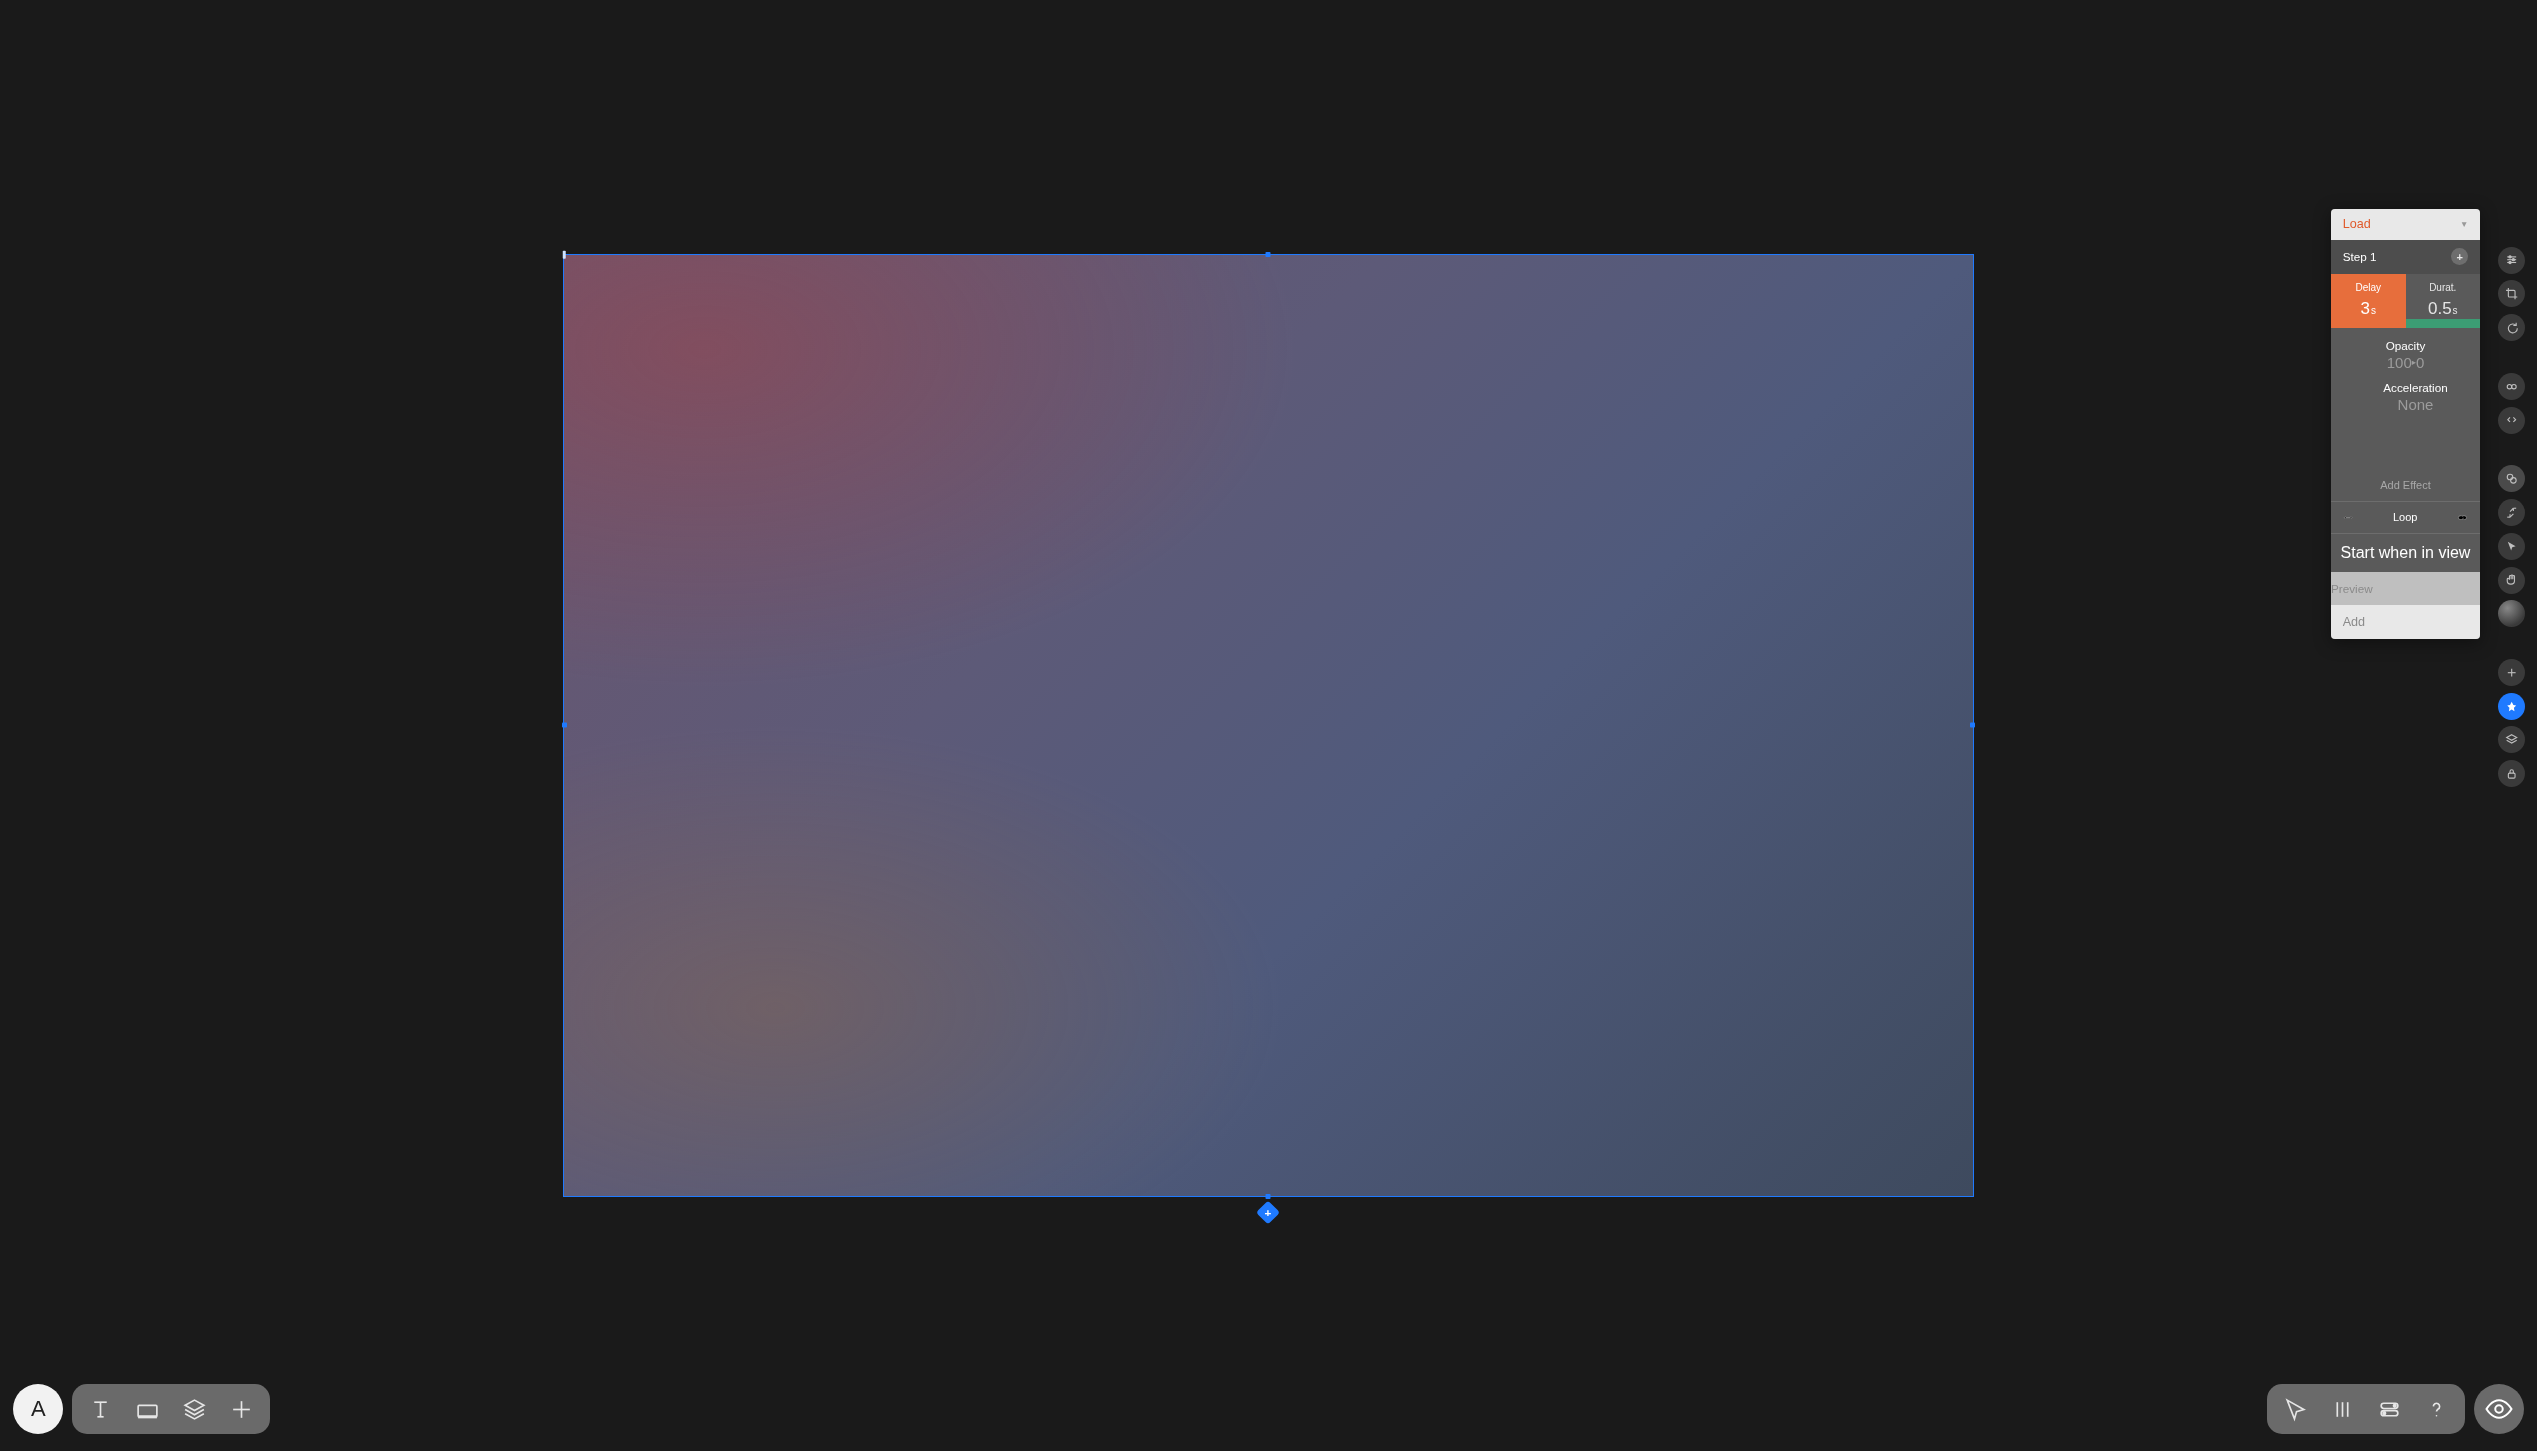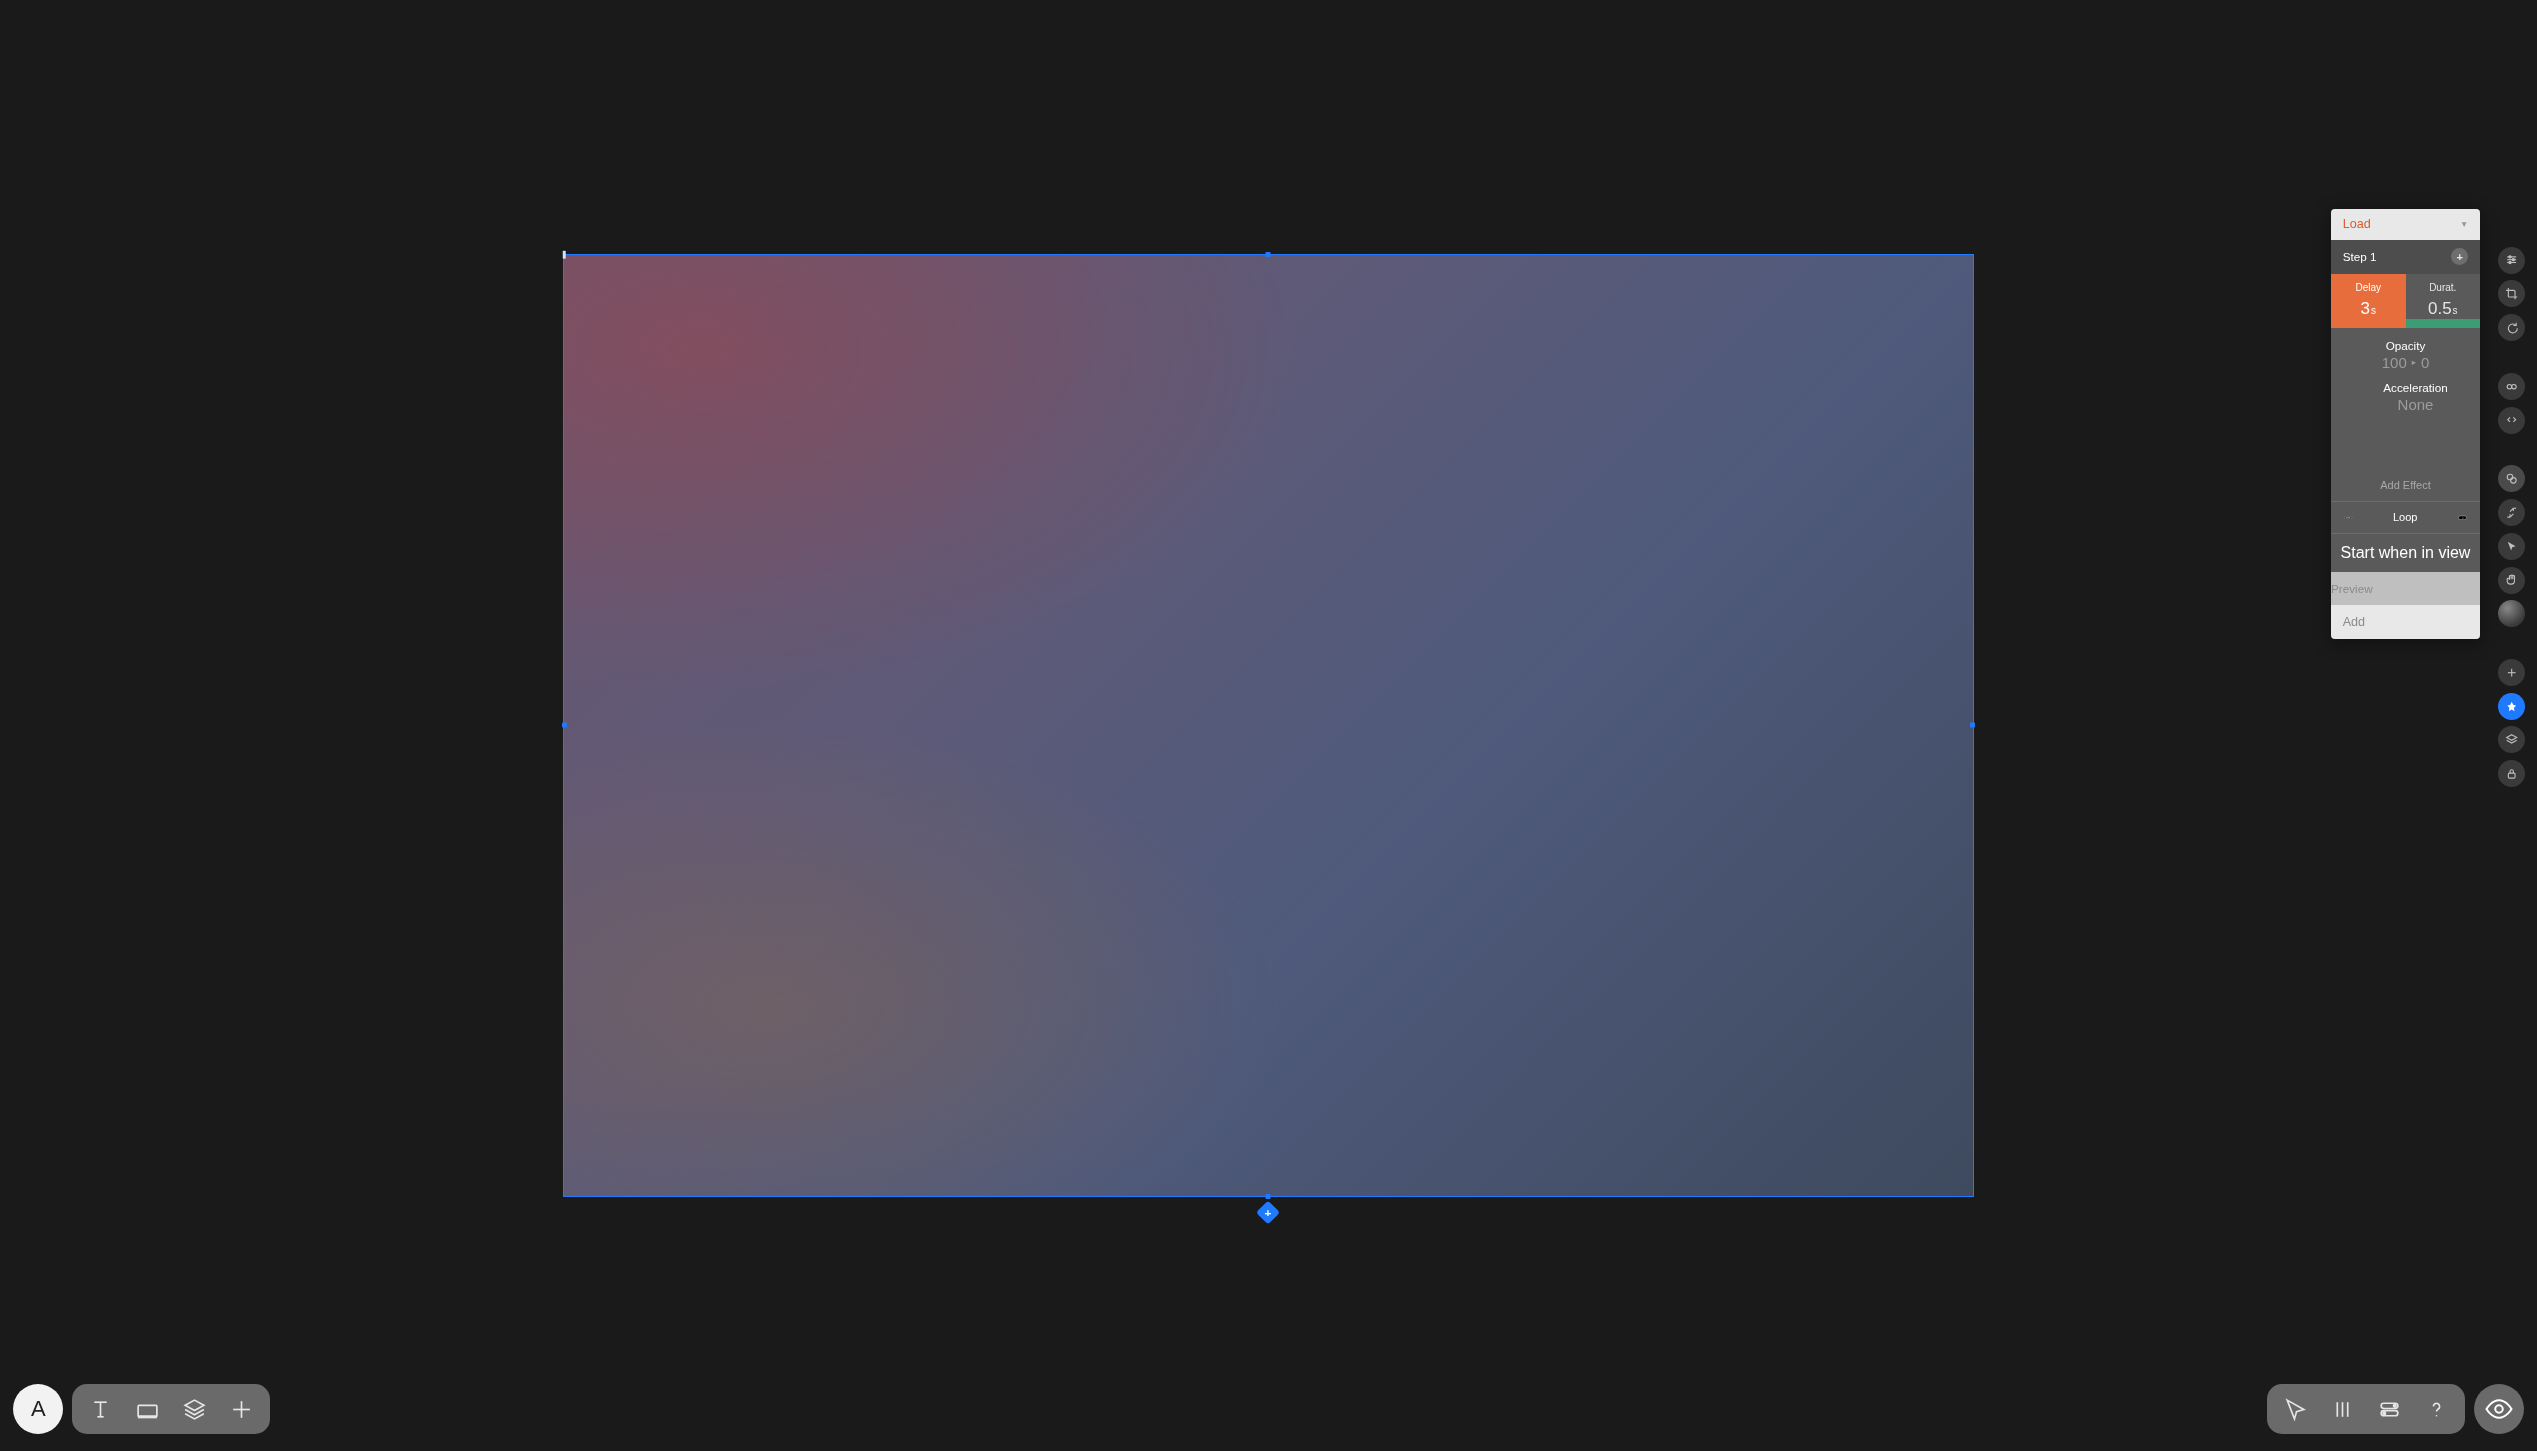--- a/index.html
+++ b/index.html
@@ -130,21 +130,21 @@
   .dd-cell .unit { font-size:10px; margin-left:0.8px; }
   .dd-delay { background:#e76e3c; color:#fff; }
   .dd-dur { background:#5a5a5a; color:#e6e6e6; }
   .dd-dur .bar { position:absolute; bottom:0; left:0; right:0; height:8.4px; background:#3c9d74; }
   .kv-block {
     padding: 11.7px 0 6.7px;
     text-align:center;
   }
   .kv-block .k { color:#fff; font-size:11.7px; }
   .kv-block .v { color:#9c9c9c; font-size:15px; margin-top:1.7px; }
-  .opacity-v { display:flex; gap:5px; justify-content:center; align-items:center;}
+  .opacity-v { display:flex; justify-content:center; align-items:center;}
   .opacity-v .caret { font-size:8.4px; color:#9c9c9c;}
   .add-effect {
     padding: 10px 0;
     text-align:center; color:#a8a8a8; font-size:11px;
     margin-top: 50px;
   }
   .loop-row {
     display:flex; align-items:center; justify-content:space-between;
     padding: 8.4px 11.7px;
     border-top:0.8px solid #6d6d6d;

